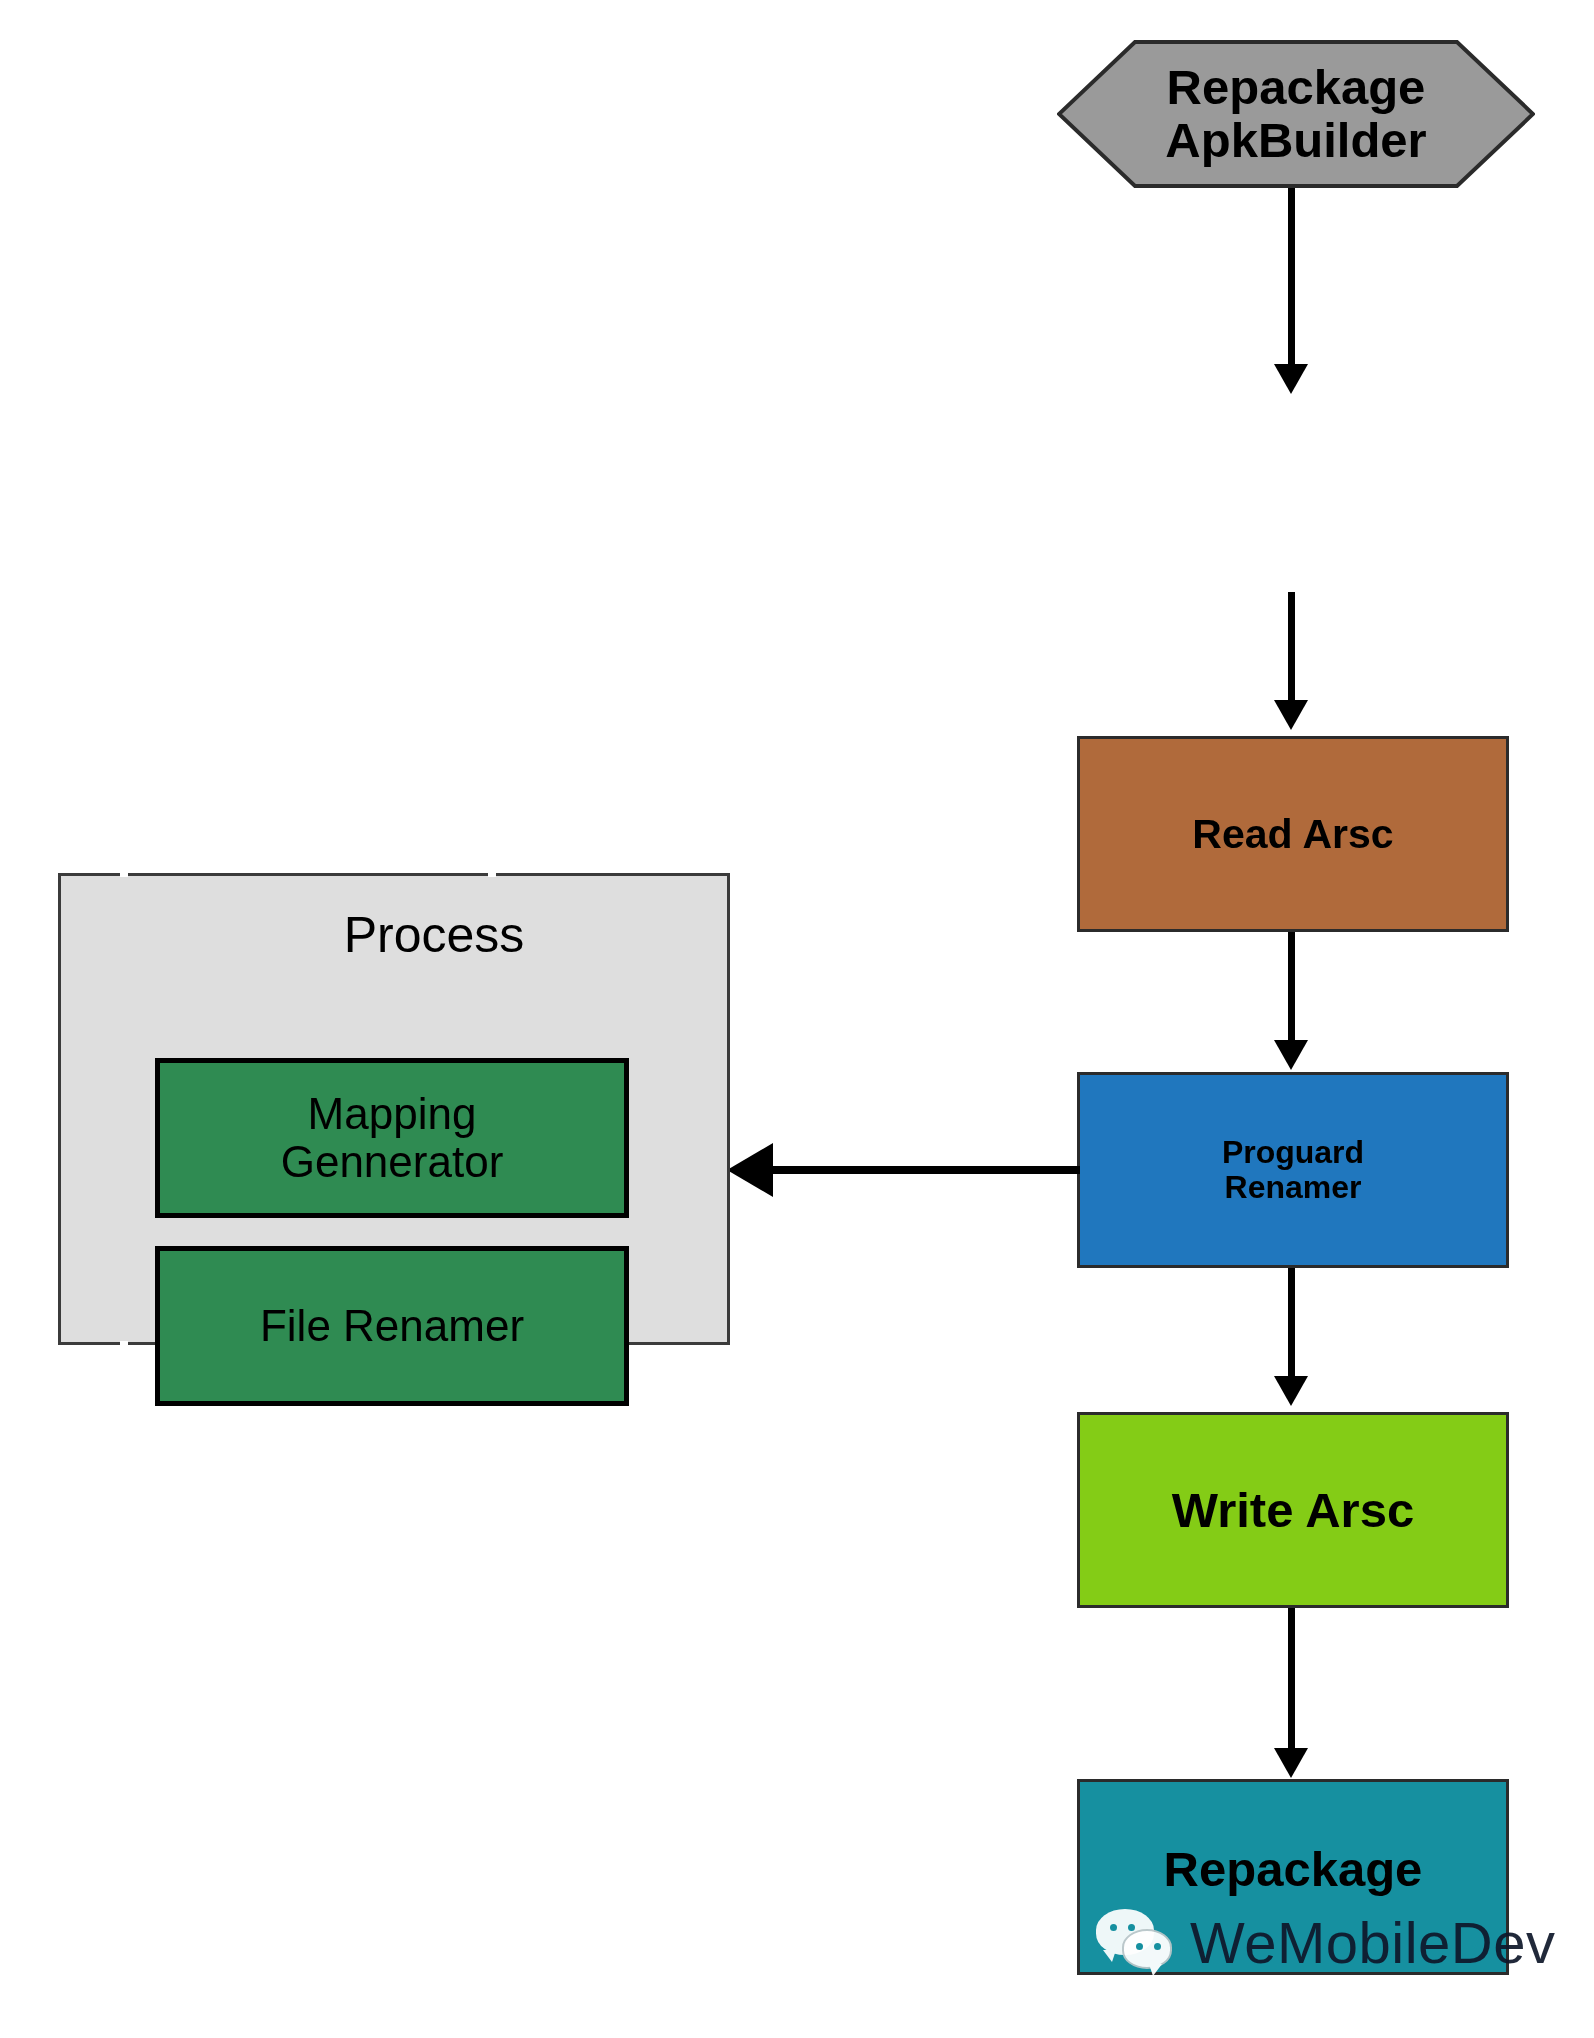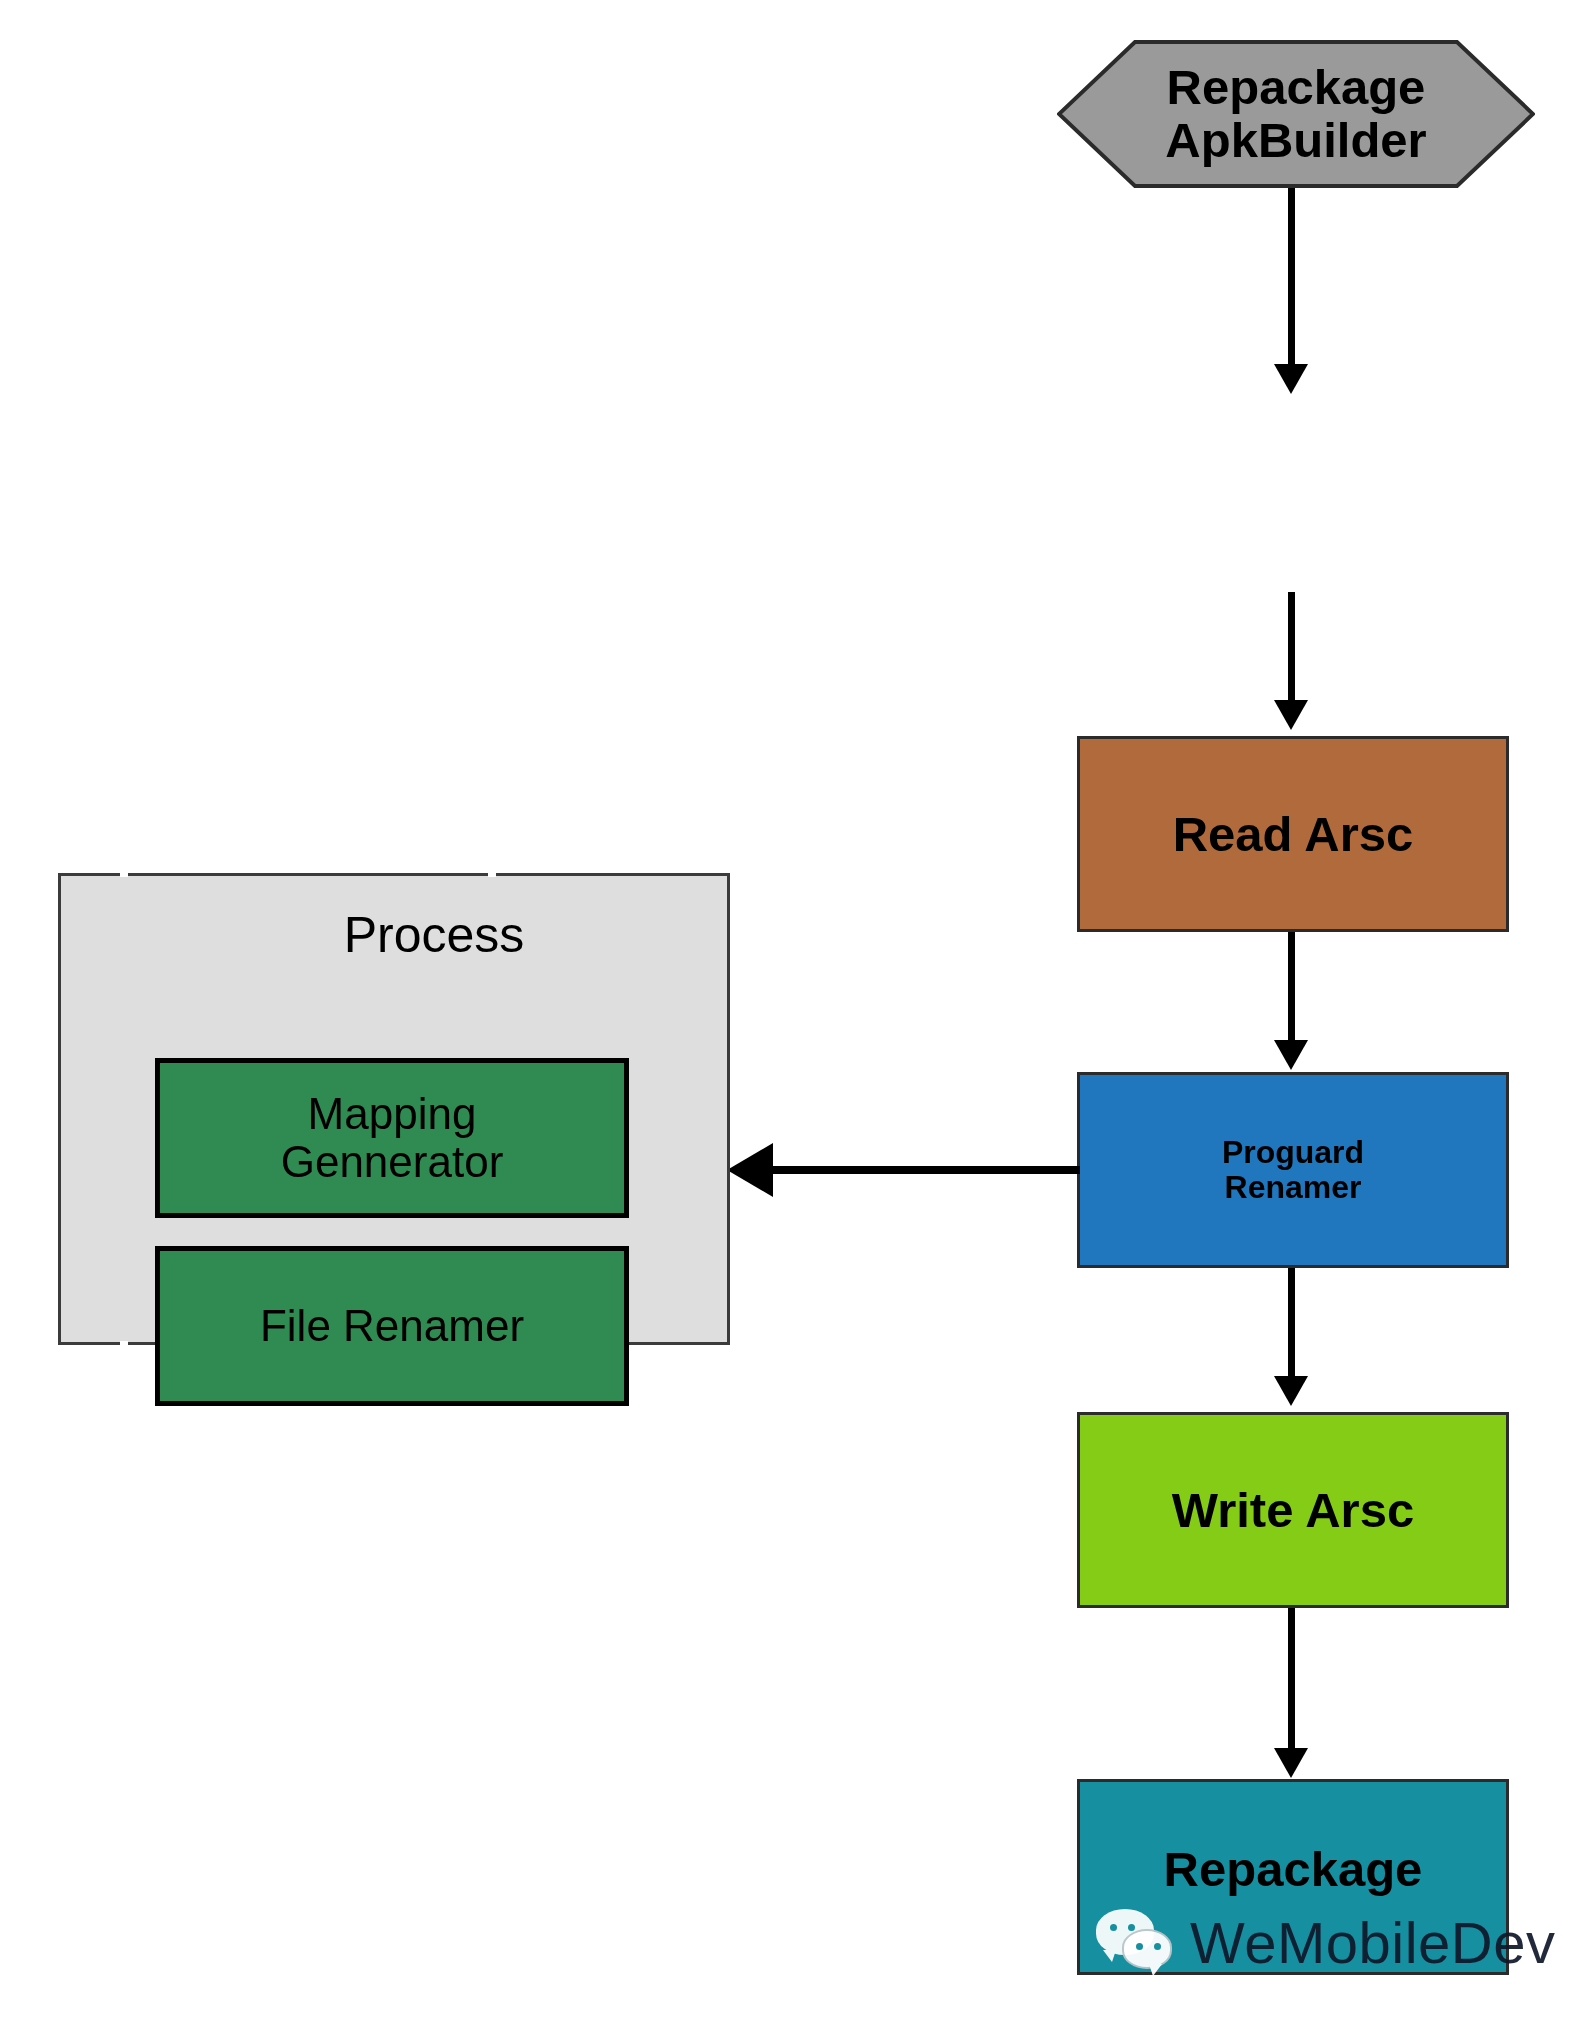--- a/index.html
+++ b/index.html
@@ -202,21 +202,21 @@
     </div>
   </div>
 
   <div class="vline" style="left:1288px; top:188px; width:7px; height:180px;"></div>
   <div class="arrow-down" style="left:1274px; top:364px;"></div>
 
 
   <div class="vline" style="left:1288px; top:592px; width:7px; height:110px;"></div>
   <div class="arrow-down" style="left:1274px; top:700px;"></div>
 
-  <div class="node rect-node node-bold" style="left:1077px; top:736px; width:432px; height:196px; background:#b06a3b; font-size:49px;">
+  <div class="node rect-node node-bold" style="left:1077px; top:736px; width:432px; height:196px; background:#b06a3b; font-size:41px;">
     <div>Read Arsc</div>
   </div>
 
   <div class="vline" style="left:1288px; top:932px; width:7px; height:110px;"></div>
   <div class="arrow-down" style="left:1274px; top:1040px;"></div>
 
   <div class="node rect-node node-bold" style="left:1077px; top:1072px; width:432px; height:196px; background:#2077be; font-size:32px;">
     <div>
       <div>Proguard</div>
       <div>Renamer</div>

